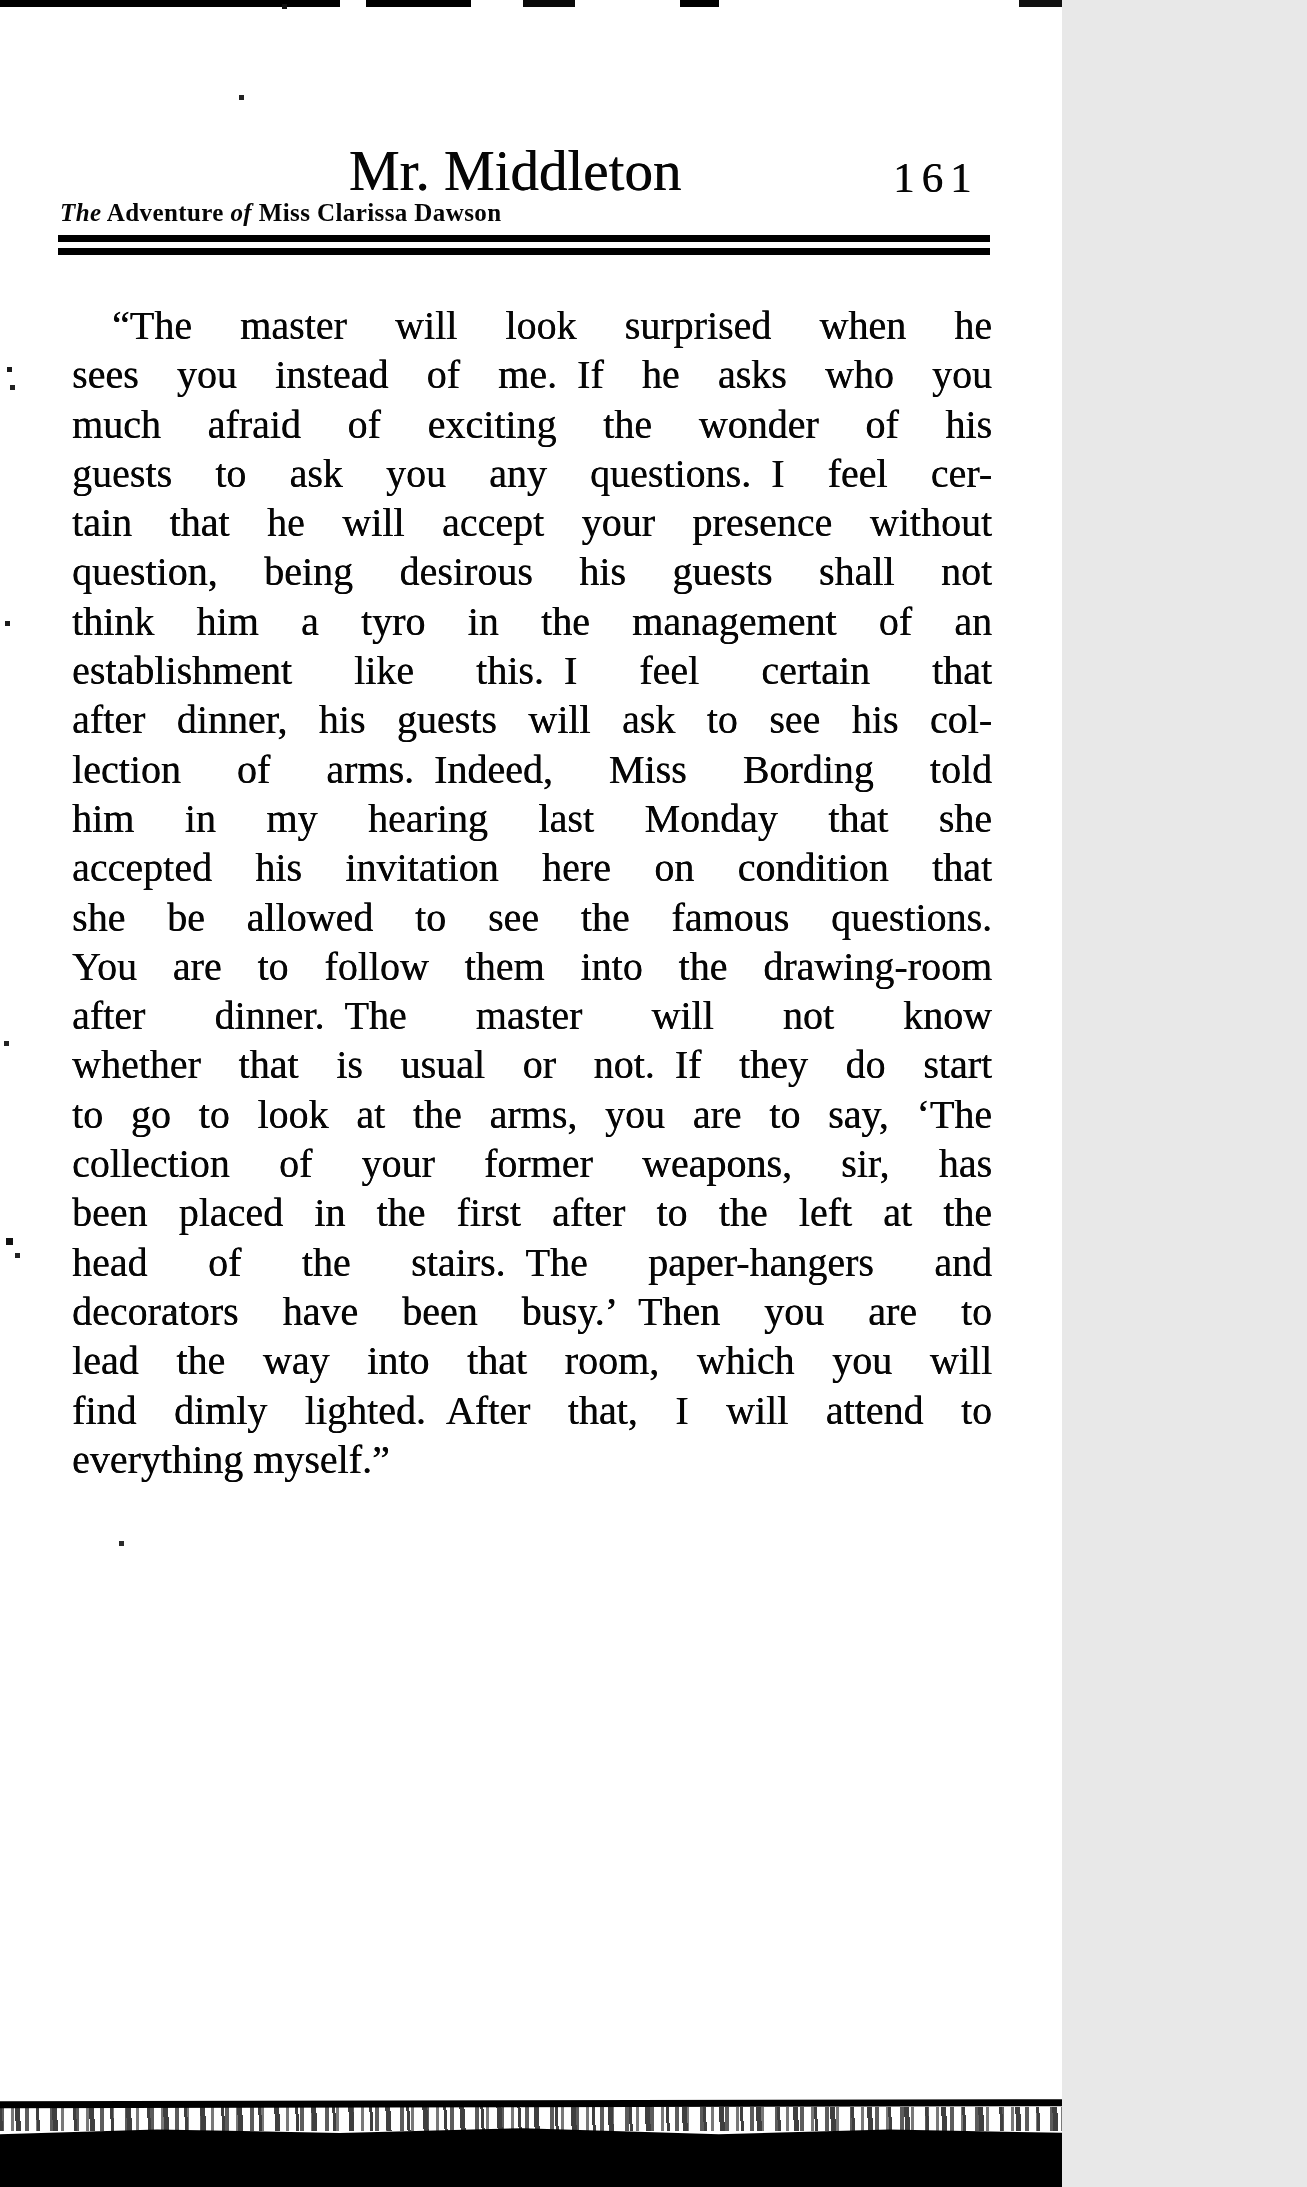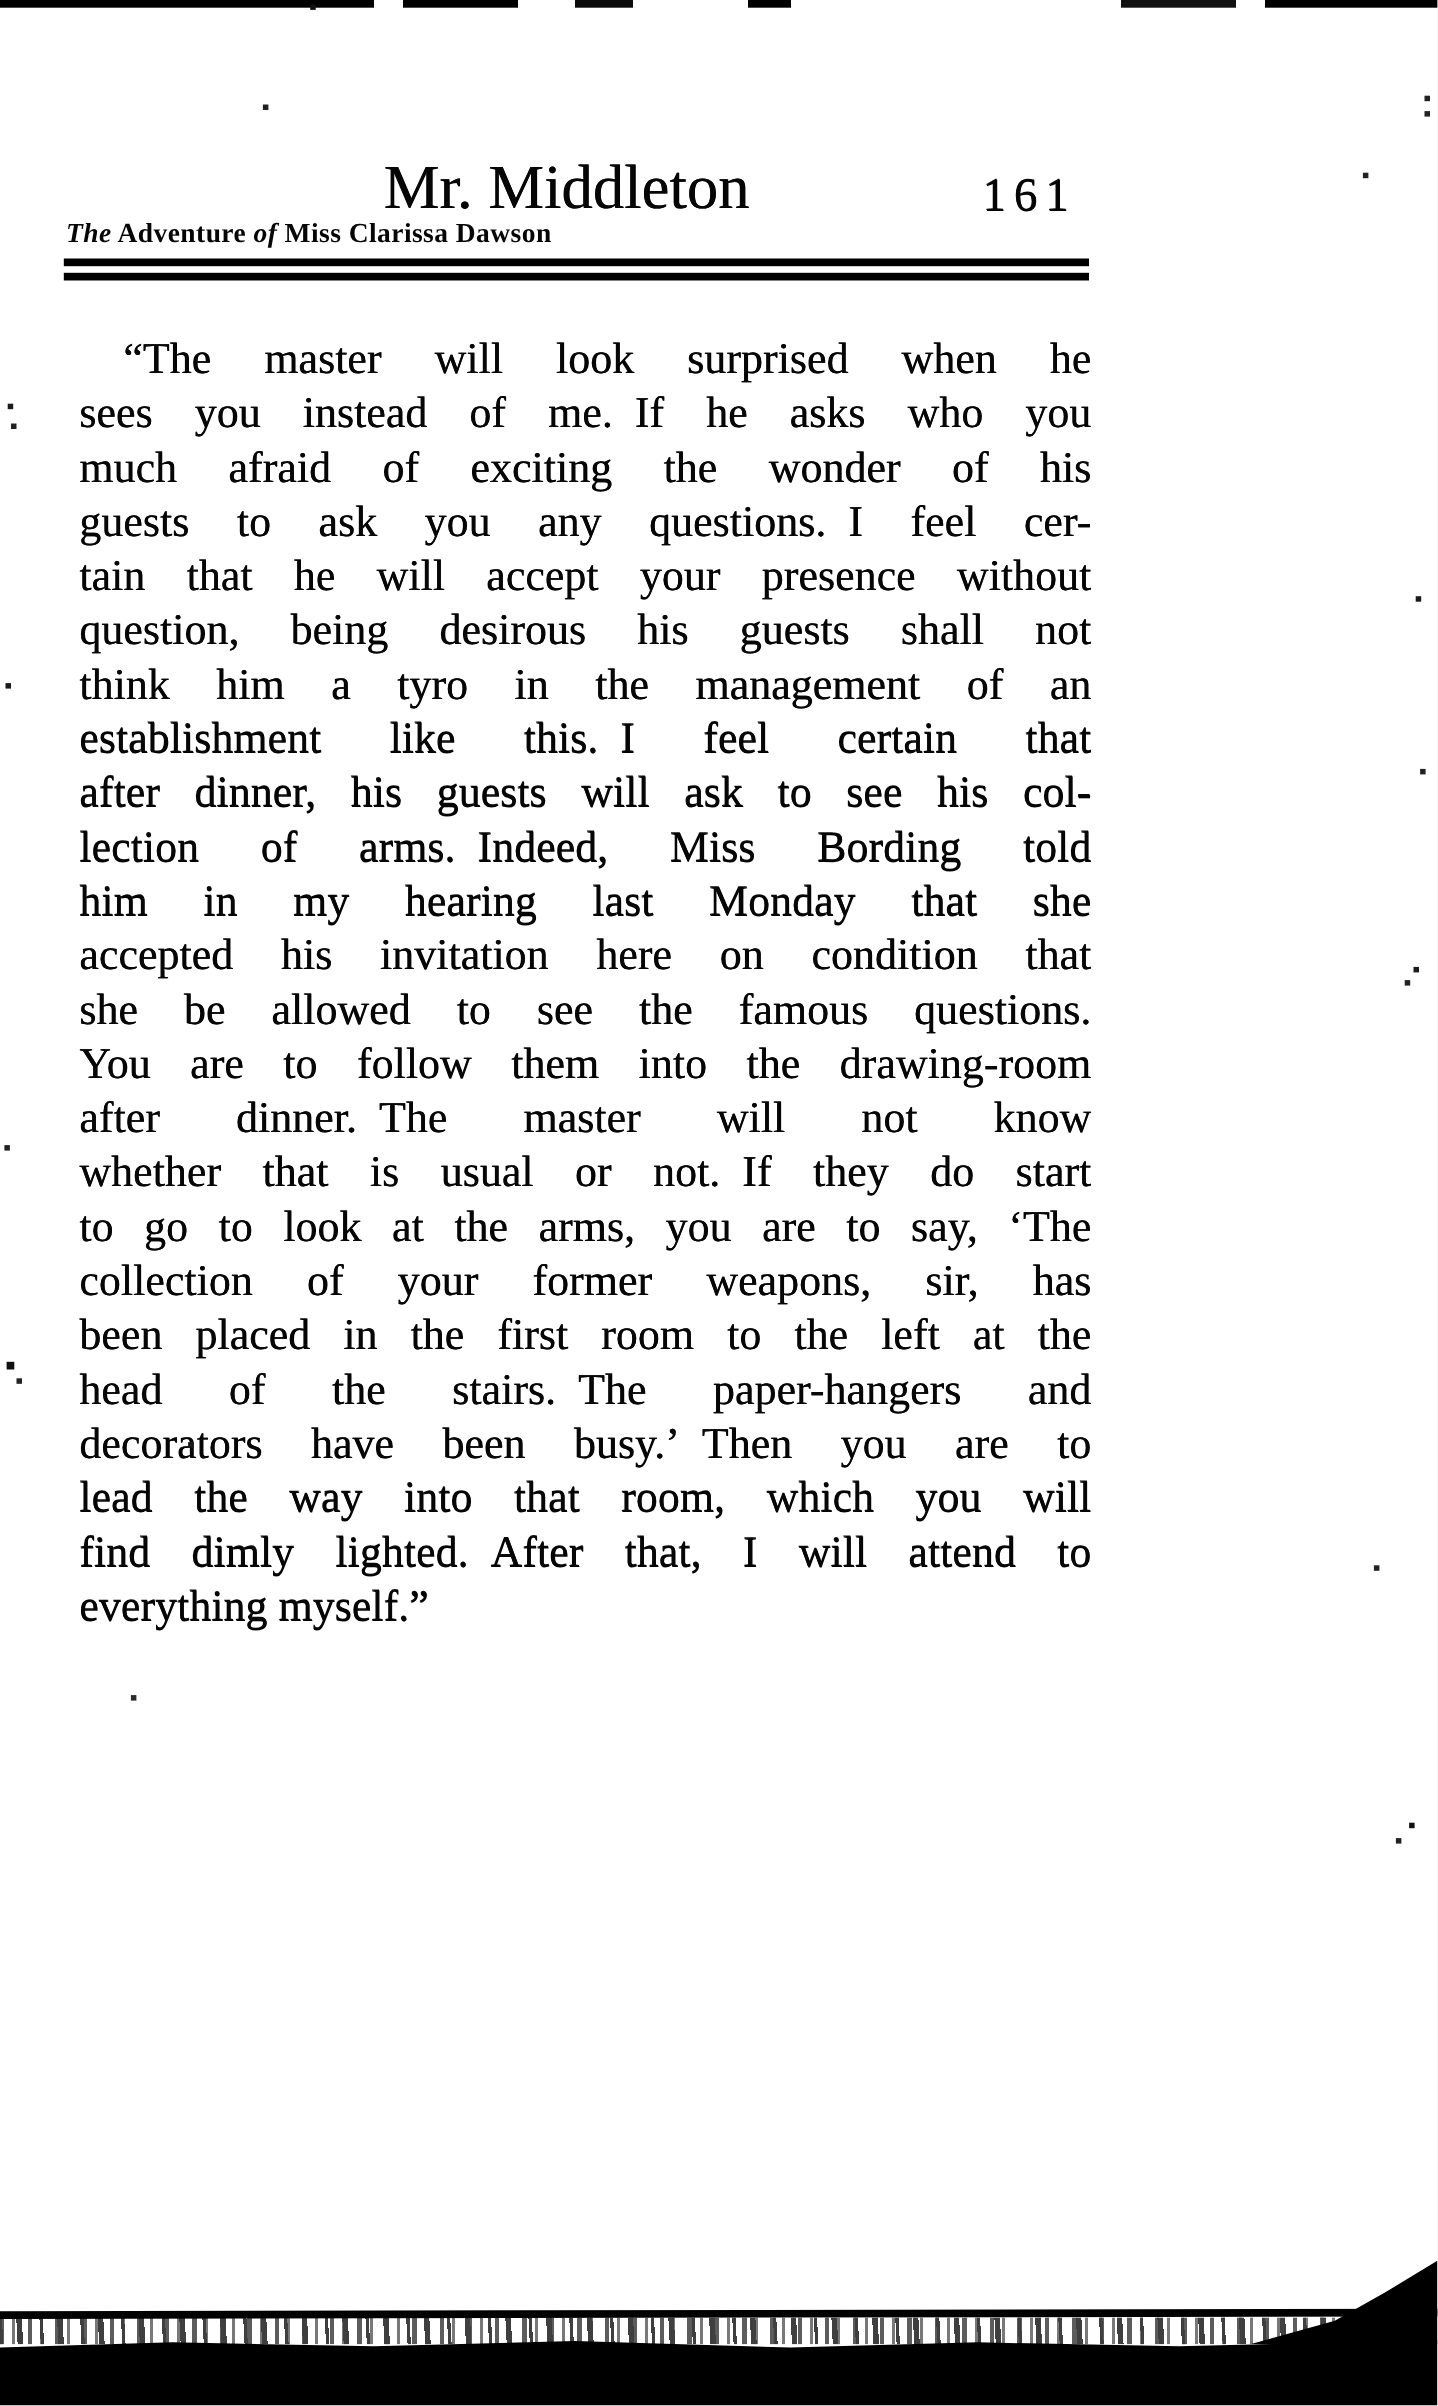--- a/index.html
+++ b/index.html
@@ -1,18 +1,18 @@
 <!DOCTYPE html>
 <html><head>
 <meta charset="utf-8">
 <style>
   html,body{margin:0;padding:0;background:#e8e8e8;}
   .page{
     position:relative;
-    width:1307px;height:2187px;
+    width:1062px;height:2187px;
     background:#ffffff;
     overflow:hidden;
     font-family:"Liberation Serif", serif;
     color:#060606;
   }
   
   .top-edge{
     position:absolute;top:0;left:0;width:1307px;height:10px;
     background:
       linear-gradient(to right,
@@ -132,21 +132,21 @@
         <div class="line">after dinner, his guests will ask to see his col-</div>
         <div class="line">lection of arms. Indeed, Miss Bording told</div>
         <div class="line">him in my hearing last Monday that she</div>
         <div class="line">accepted his invitation here on condition that</div>
         <div class="line">she be allowed to see the famous questions.</div>
         <div class="line">You are to follow them into the drawing-room</div>
         <div class="line">after dinner. The master will not know</div>
         <div class="line">whether that is usual or not. If they do start</div>
         <div class="line">to go to look at the arms, you are to say, ‘The</div>
         <div class="line">collection of your former weapons, sir, has</div>
-        <div class="line">been placed in the first room to the left at the</div>
+        <div class="line">been placed in the first after to the left at the</div>
         <div class="line">head of the stairs. The paper-hangers and</div>
         <div class="line">decorators have been busy.’ Then you are to</div>
         <div class="line">lead the way into that room, which you will</div>
         <div class="line">find dimly lighted. After that, I will attend to</div>
         <div class="line no-justify">everything myself.”</div>
       </div>
     </main>
 
   <div class="bottom-artifact">
     <div class="corner-wedge"></div>

